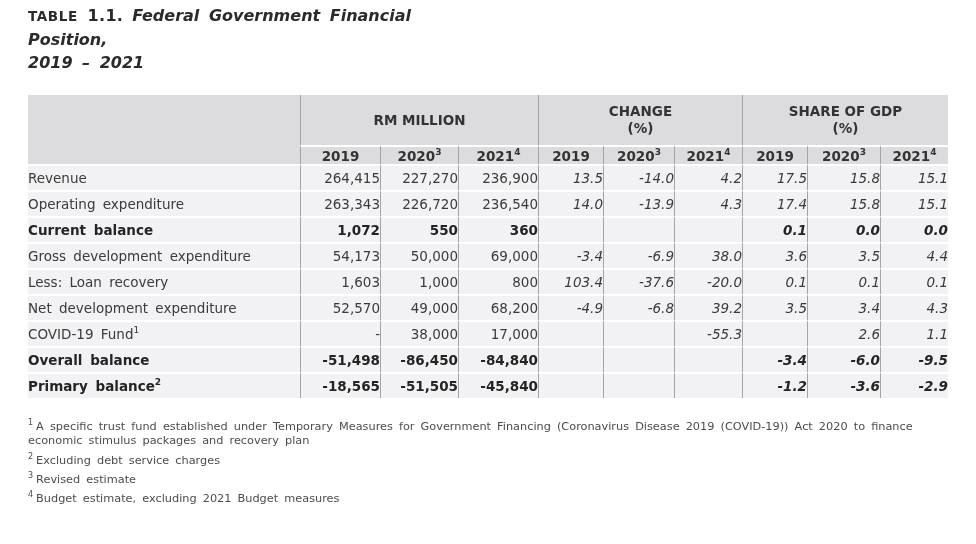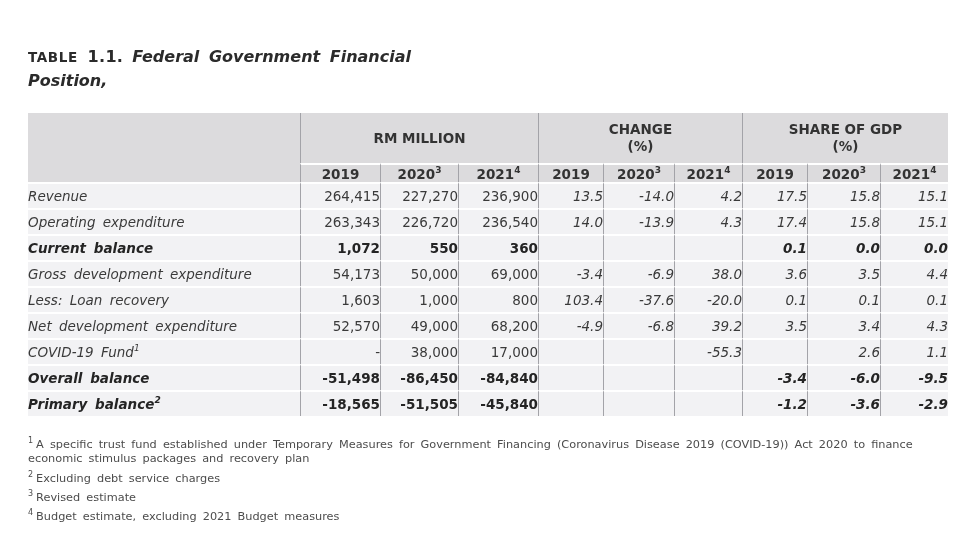--- a/index.html
+++ b/index.html
@@ -11,21 +11,21 @@
     --title-text:#2b2b2b;
     --fn-text:#4c4c4c;
   }
   *{box-sizing:border-box;}
   html,body{margin:0;padding:0;}
   body{
     width:976px;height:544px;background:#ffffff;
     font-family:"DejaVu Sans","Liberation Sans",sans-serif;
     color:var(--text);overflow:hidden;
   }
-  .page{padding:13px 28px 0 28px;margin-top:32px;}
+  .page{padding:4px 28px 0 28px;}
 
   
   .title-block{
     width:445px;color:var(--title-text);
     font-size:16px;line-height:23px;word-spacing:4px;
   }
   .title-label{font-weight:bold;font-style:normal;letter-spacing:.3px;}
   .title-label .tbl-word{font-size:13.5px;letter-spacing:.6px;}
   .title-text{font-style:italic;font-weight:600;}
   .title-line2{font-style:italic;font-weight:600;}
@@ -49,21 +49,21 @@
   }
   th.year{
     height:14px;border-left:1px solid var(--grid);
     border-top:2px solid #ffffff;
   }
   th.year sup,td.label sup{font-size:9px;}
   tbody td{
     background:var(--row-bg);border-top:2px solid #ffffff;
     height:26px;color:var(--text);
   }
-  td.label{text-align:left;padding-left:8px;word-spacing:3px;font-style:italic;}
+  td.label{text-align:left;padding-left:8px;word-spacing:3px;}
   td.val{
     text-align:right;padding-right:13px;
     border-left:1px solid var(--grid);
   }
   td.pct{font-style:italic;}
   tr.bold td{font-weight:bold;color:var(--bold-text);}
 
   
   .footnotes{margin-top:17px;width:912px;}
   .footnote,.source-line{
@@ -74,20 +74,21 @@
 </style>
 </head>
 <body>
 
 <div class="page">
 
   <div class="title-block">
     <span class="title-label"><span class="tbl-word">TABLE</span>
       <span>1.1.</span></span>
     <span class="title-text">Federal Government Financial Position,</span>
+    <div class="title-line2">2019 – 2021</div>
   </div>
 
   <table class="fin">
     <colgroup>
       <col style="width:272px">
       <col style="width:80px">
         <col style="width:78px">
         <col style="width:80px">
       <col style="width:65px">
         <col style="width:71px">

